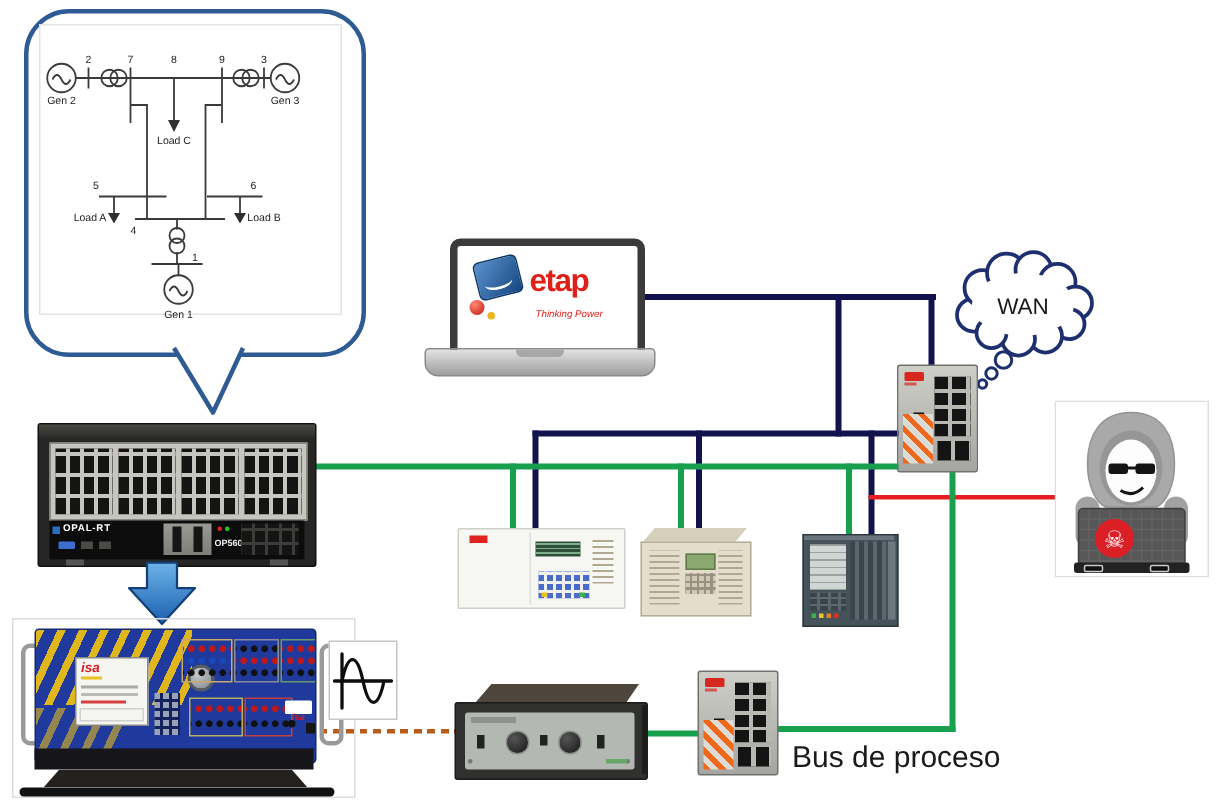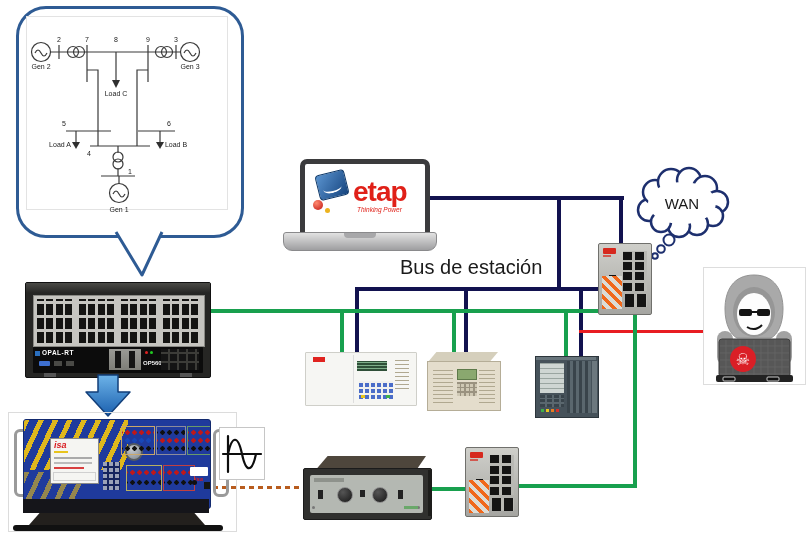--- a/index.html
+++ b/index.html
@@ -255,21 +255,21 @@
     <div class="abs" style="left:56px;top:4px;width:5px;height:52px;background:#6c787e;"></div>
   </div>
 
   <div class="dev" style="left:283px;top:158px;width:152px;height:92px;">
     <div class="abs" style="left:17px;top:1px;width:120px;height:75px;background:#fff;border:5px solid #3b3b3d;border-radius:7px 7px 2px 2px;">
       <div class="abs" style="left:12px;top:8px;width:28px;height:24px;background:linear-gradient(135deg,#5a93cf,#16457f);border:1px solid #0d3869;border-radius:4px;transform:rotate(-14deg);">
         <div class="abs" style="left:4px;top:10px;width:19px;height:8px;border-bottom:2.5px solid #fff;border-radius:50%;"></div>
       </div>
       <div class="abs" style="left:8px;top:36px;width:10px;height:10px;border-radius:50%;background:radial-gradient(circle at 35% 30%,#ff8a70,#c01410);"></div>
       <div class="abs" style="left:20px;top:44px;width:5px;height:5px;border-radius:50%;background:#ecb31e;"></div>
-      <span class="abs" style="left:48px;top:12px;font-size:28px;font-weight:bold;color:#e02018;letter-spacing:-1px;">etap</span>
+      <span class="abs" style="left:48px;top:12px;font-size:21px;font-weight:bold;color:#e02018;letter-spacing:-1px;">etap</span>
       <span class="abs" style="left:52px;top:42px;font-size:6.5px;font-style:italic;color:#e02018;">Thinking Power</span>
     </div>
     <div class="abs" style="left:0;top:74px;width:152px;height:17px;background:linear-gradient(#e2e2e2,#9e9ea0);border:1px solid #8a8a8c;border-radius:3px 3px 9px 9px;">
       <div class="abs" style="left:60px;top:0;width:32px;height:5px;background:#a8a8aa;border-radius:0 0 4px 4px;"></div>
     </div>
   </div>
 
   <svg class="abs z2" style="left:629px;top:158px;" width="104" height="104" viewBox="0 0 104 104">
     <g fill="#fff" stroke="#1d2f6e" stroke-width="2.5">
       <circle cx="20" cy="52" r="11"></circle>
@@ -307,15 +307,15 @@
     <rect x="73" y="64" width="16" height="34" rx="8" fill="#a2a2a2"></rect>
     <rect x="16" y="72" width="71" height="38" rx="3" fill="#575757" stroke="#3f3f3f"></rect>
     <path d="M23,73V109 M30,73V109 M37,73V109 M44,73V109 M51,73V109 M58,73V109 M65,73V109 M72,73V109 M79,73V109 M17,79H86 M17,86H86 M17,93H86 M17,100H86 M17,107H86" stroke="#686868" stroke-width="1" opacity="0.7"></path>
     <circle cx="40" cy="92" r="13" fill="#da1f26"></circle>
     <text x="40" y="98" font-size="16" fill="#fff" text-anchor="middle">☠</text>
     <rect x="13" y="108" width="77" height="7" rx="2" fill="#222"></rect>
     <rect x="20" y="110" width="12" height="4" rx="1" fill="#111" stroke="#ccc"></rect>
     <rect x="64" y="110" width="12" height="4" rx="1" fill="#111" stroke="#ccc"></rect>
   </svg>
 
-  <div class="buslabel" style="left:400px;top:256px;">Bus de estación</div>
+  <div class="buslabel" style="left:528px;top:494px;">Bus de proceso</div>
 
 </div>
 
 </body></html>

